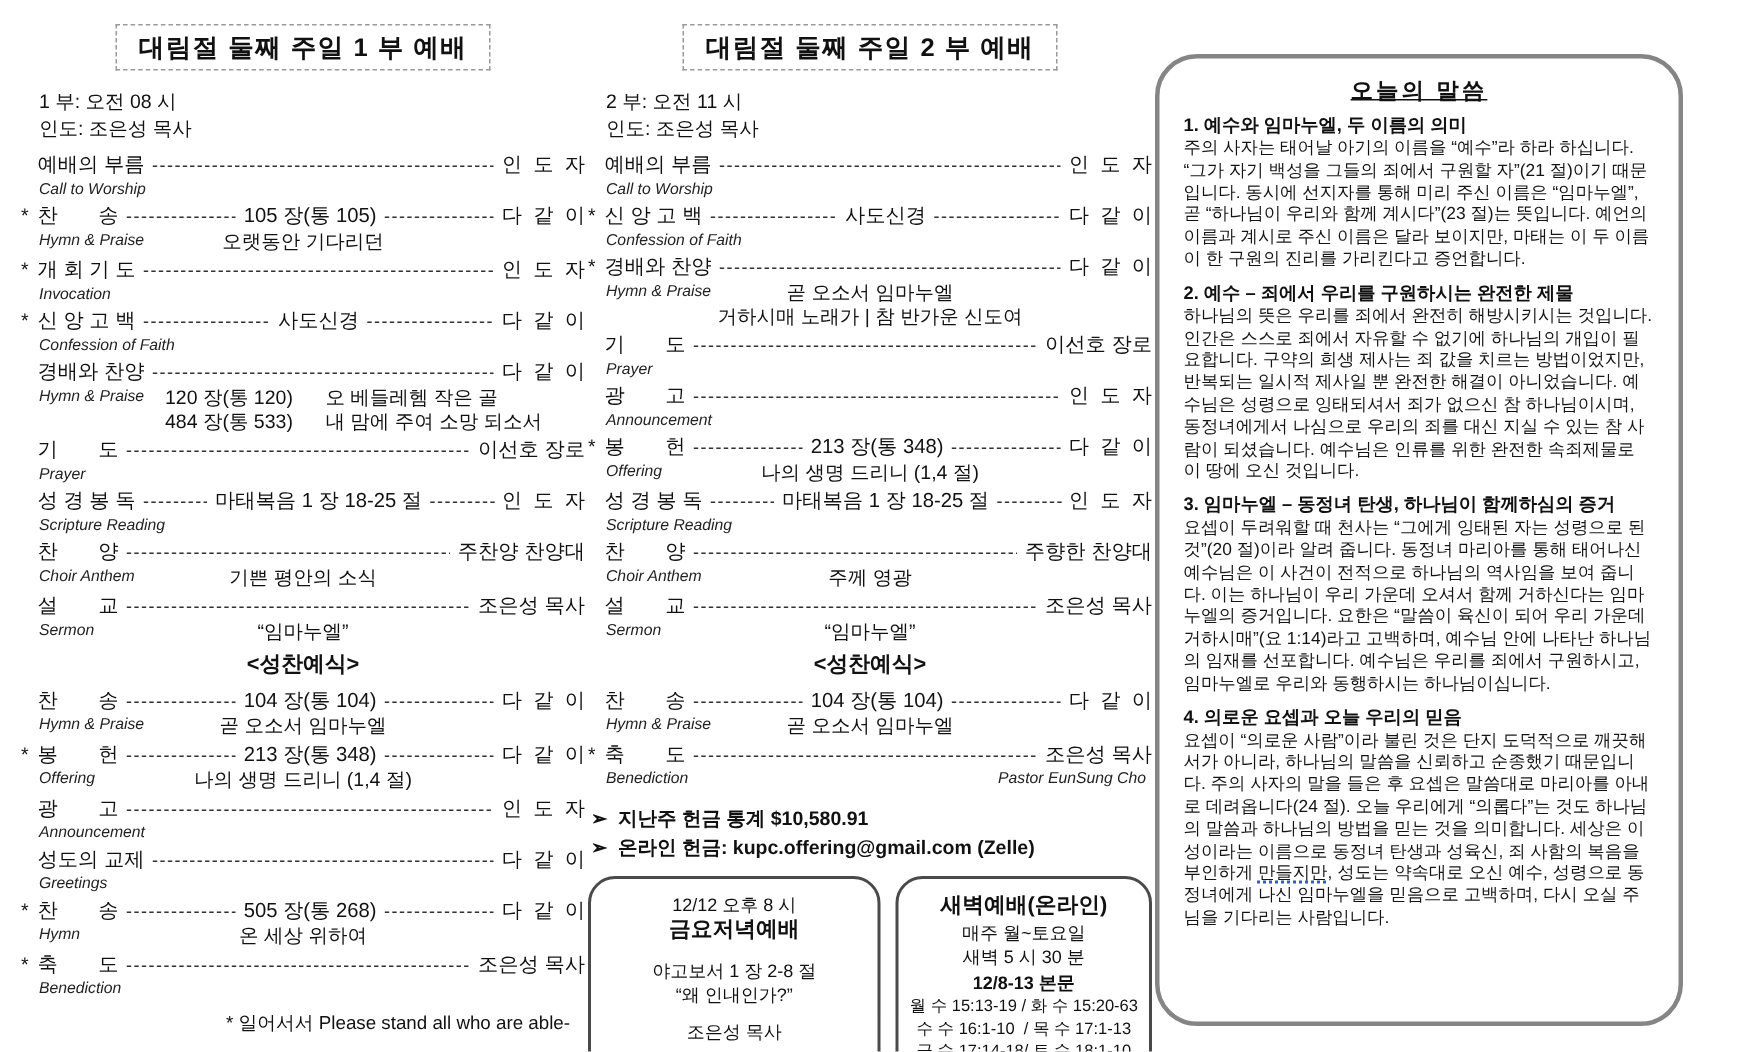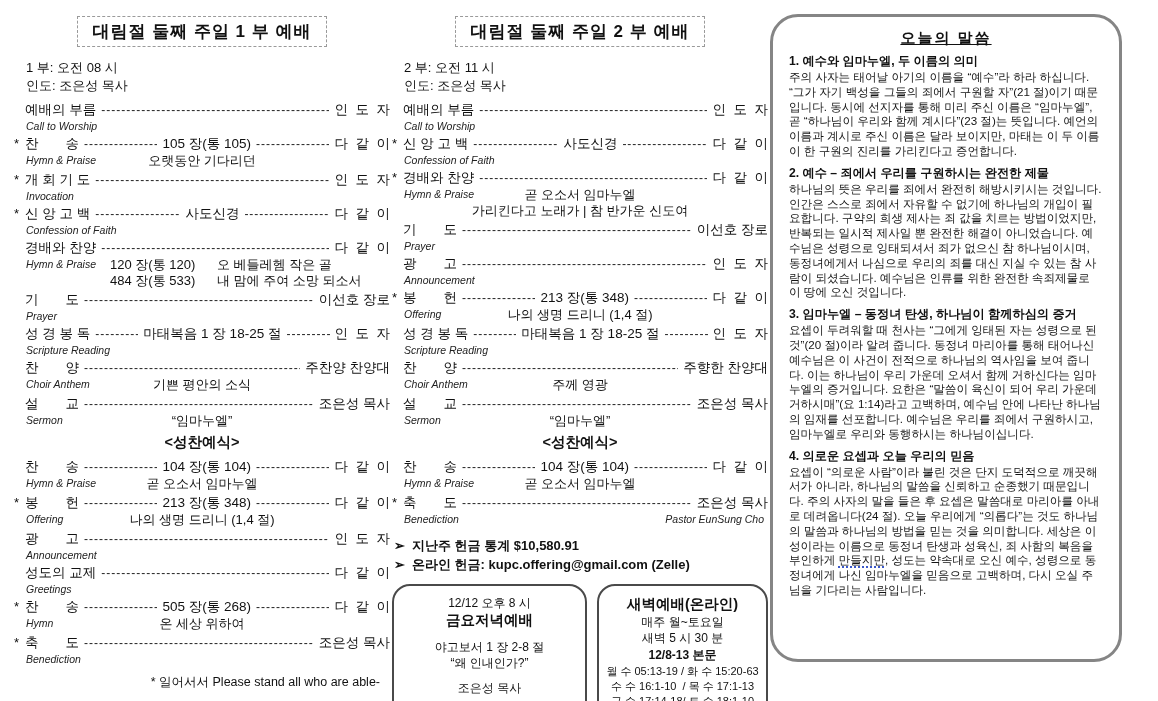--- a/index.html
+++ b/index.html
@@ -43,21 +43,21 @@
   .box-2{width:172px;padding-left:4px;padding-right:4px;}
   .box-line{font-size:12px;line-height:16px;}
   .box-line.big{font-size:14.5px;font-weight:bold;line-height:19px;}
   .box-line.bold{font-weight:bold;line-height:18px;}
   .box-line.small{font-size:11px;line-height:15px;white-space:pre;}
   .box-line.gap-top{margin-top:9px;}
 
   
   .panel{
     width:352px;flex:0 0 auto;border:3px solid #858585;border-radius:28px;
-    padding:10px 16px 10px;box-sizing:border-box;height:648px;margin-top:2px;overflow:hidden;
+    padding:10px 16px 10px;box-sizing:border-box;height:648px;margin-top:24px;overflow:hidden;
   }
   .panel-title{text-align:center;font-weight:bold;font-size:15px;text-decoration:underline;letter-spacing:2px;margin:2px 0 6px;}
   .sec{margin-bottom:7px;}
   .sec-h{font-weight:bold;font-size:12.2px;line-height:15px;margin-bottom:1px;}
   .sec-b{font-size:11.6px;line-height:14.8px;color:#141414;}
   .squiggle{text-decoration:underline dotted #3a57c9;text-decoration-thickness:2px;text-underline-offset:2px;}
 </style>
 </head>
 <body>
 
@@ -188,21 +188,21 @@
         <div class="row">
           <div class="mainline"><span class="star">*</span><span class="ktitle">신 앙 고 백</span><span class="leader">--------------------------------------------------------------------------------------------------------------------------------------------</span><span class="center">사도신경</span><span class="leader">--------------------------------------------------------------------------------------------------------------------------------------------</span><span class="right">다  같  이</span></div>
           <div class="engline">
             <span class="eng">Confession of Faith</span>
           </div>
         </div>
         <div class="row">
           <div class="mainline"><span class="star">*</span><span class="ktitle">경배와 찬양</span><span class="leader">--------------------------------------------------------------------------------------------------------------------------------------------</span><span class="right">다  같  이</span></div>
           <div class="engline">
             <span class="eng">Hymn &amp; Praise</span>
-            <div class="subs"><div class="subline">곧 오소서 임마누엘</div><div class="subline">가리킨다고 노래가 | 참 반가운 신도여</div></div>
+            <div class="subs"><div class="subline">곧 오소서 임마누엘</div><div class="subline">거하시매 노래가 | 참 반가운 신도여</div></div>
           </div>
         </div>
         <div class="row">
           <div class="mainline"><span class="star"></span><span class="ktitle">기　　도</span><span class="leader">--------------------------------------------------------------------------------------------------------------------------------------------</span><span class="right">이선호 장로</span></div>
           <div class="engline">
             <span class="eng">Prayer</span>
           </div>
         </div>
         <div class="row">
           <div class="mainline"><span class="star"></span><span class="ktitle">광　　고</span><span class="leader">--------------------------------------------------------------------------------------------------------------------------------------------</span><span class="right">인  도  자</span></div>
@@ -269,21 +269,21 @@
           <div class="box-line big">금요저녁예배</div>
           <div class="box-line gap-top">야고보서 1 장 2-8 절</div>
           <div class="box-line">“왜 인내인가?”</div>
           <div class="box-line gap-top">조은성 목사</div>
         </div>
         <div class="box box-2">
           <div class="box-line big">새벽예배(온라인)</div>
           <div class="box-line">매주 월~토요일</div>
           <div class="box-line">새벽 5 시 30 분</div>
           <div class="box-line bold">12/8-13 본문</div>
-          <div class="box-line small">월 수 05:13-19 / 화 수 15:20-63</div>
+          <div class="box-line small">월 수 15:13-19 / 화 수 15:20-63</div>
           <div class="box-line small">수 수 16:1-10  / 목 수 17:1-13</div>
           <div class="box-line small">금 수 17:14-18/ 토 수 18:1-10</div>
         </div>
       </div>
   </div>
 
   <div class="panel">
     <div class="panel-title">오늘의 말씀</div>
     <div id="message-sections">
         <div class="sec">

